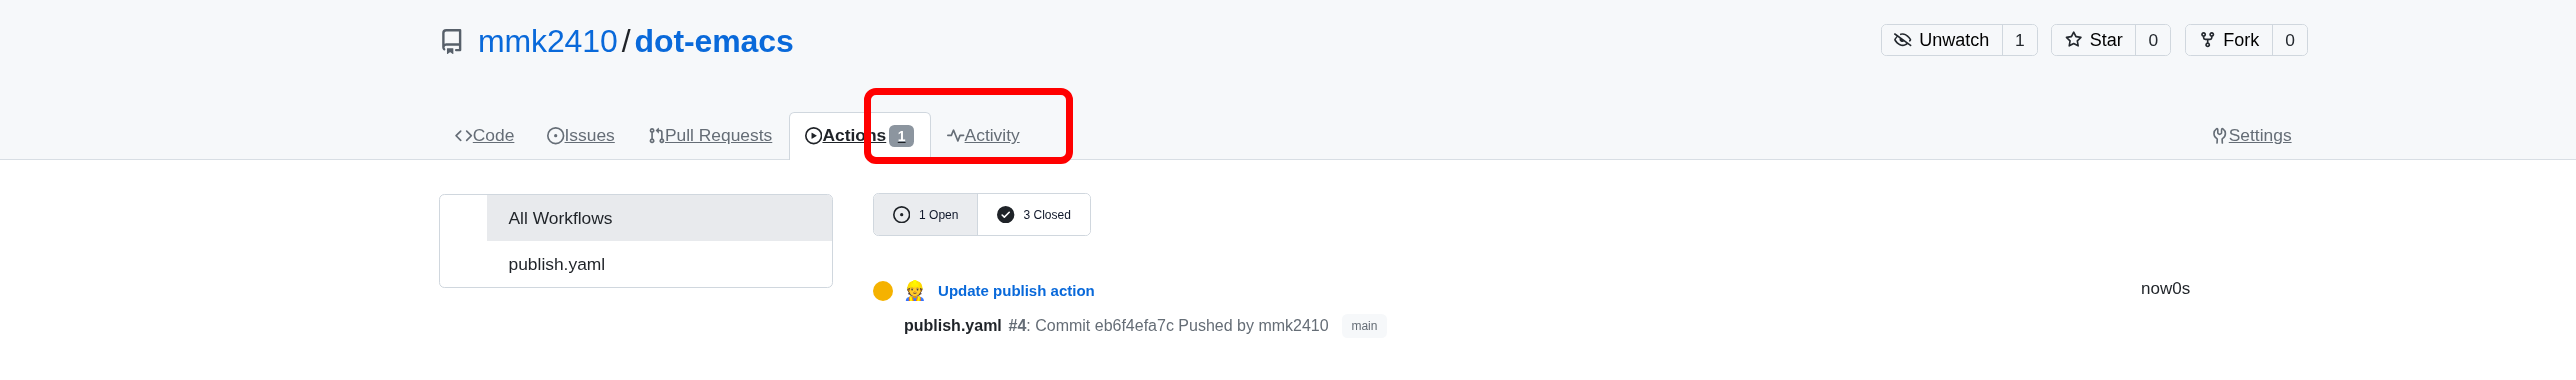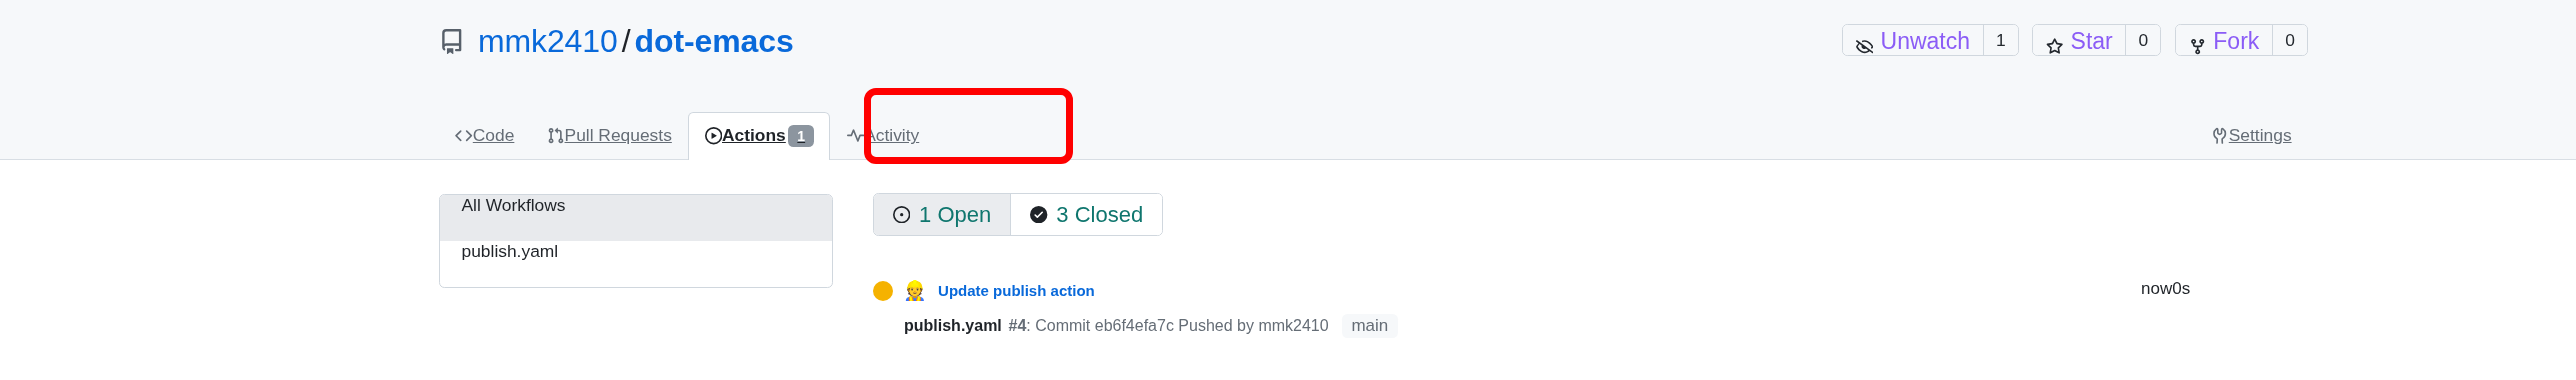--- a/index.html
+++ b/index.html
@@ -51,24 +51,24 @@
   }
   .btn-group {
     display: flex; align-items: stretch;
     border: 0.7px solid #d0d7de;
     border-radius: 5.4px;
     background: #f6f8fa;
     overflow: hidden;
     height: 32px;
   }
   .btn-main {
-    display: flex; align-items: flex-end; gap: 7.4px;
+    display: flex; align-items: center; gap: 7.4px;
     padding: 0 12.7px;
-    font-size: 23px;
-    color: #8b5cf6;
+    font-size: 18px;
+    color: #000000;
     white-space: nowrap;
     background: #f6f8fa;
   }
   .btn-count {
     display: flex; align-items: center; justify-content: center;
     min-width: 35px;
     padding: 0 10.7px;
     font-size: 17.4px;
     color: #24292f;
     border-left: 0.7px solid #d0d7de;
@@ -141,42 +141,43 @@
   .workflow-sidebar {
     position: absolute;
     left: 439px; top: 34px;
     width: 394px;
     border: 0.7px solid #d0d7de;
     border-radius: 5.4px;
     overflow: hidden;
     background: #ffffff;
   }
   .wf-item {
-    display: flex; align-items: flex-start;
+    display: flex; align-items: center;
     height: 46px;
     padding: 0 21.5px;
     font-size: 17.4px;
     color: #1f2328;
+    margin-left: 47px;
   }
   .wf-item.active { background: #e8eaed; font-weight: 400; }
 
   .filters {
     position: absolute;
     left: 873px; top: 193px;
     display: flex; align-items: stretch;
     height: 43px;
     border: 0.7px solid #d0d7de;
     border-radius: 5.4px;
     overflow: hidden;
   }
   .filter-btn {
     display: flex; align-items: center; gap: 8.7px;
     padding: 0 19px;
-    font-size: 22px;
-    color: #0f766e;
+    font-size: 12px;
+    color: #0f172a;
     background: #ffffff;
     white-space: nowrap;
   }
   .filter-btn.selected { background: #eaecef; }
   .filter-btn + .filter-btn { border-left: 0.7px solid #d0d7de; text-align: right; }
   .filter-btn svg { display: block; flex: none; }
 
   
   .run-row {
     position: absolute;
@@ -212,21 +213,21 @@
   }
   .run-meta .wf-file { color: #1f2328; font-weight: 600; }
   .run-meta .run-num { color: #656d76; font-weight: 600; }
   .branch-badge {
     display: inline-flex; align-items: center;
     margin-left: 13.4px;
     padding: 2px 9.4px;
     border-radius: 5.4px;
     background: #f6f8fa;
     color: #656d76;
-    font-size: 17px;
+    font-size: 12px;
     line-height: 20px;
   }
 
   .run-times {
     position: absolute;
     left: 1268px; top: 0;
     display: flex; flex-direction: row;
     font-size: 17px;
     color: #1f2328;
     line-height: 25.5px;
@@ -294,20 +295,29 @@
 
       <a class="nav-tab" href="#">
         <span>
           <svg width="17.4" height="17.4" viewBox="0 0 16 16" fill="currentColor" aria-hidden="true">
             <path d="m11.28 3.22 4.25 4.25a.75.75 0 0 1 0 1.06l-4.25 4.25a.749.749 0 0 1-1.275-.326.749.749 0 0 1 .215-.734L13.94 8l-3.72-3.72a.749.749 0 0 1 .326-1.275.749.749 0 0 1 .734.215Zm-6.56 0a.751.751 0 0 1 1.042.018.751.751 0 0 1 .018 1.042L2.06 8l3.72 3.72a.749.749 0 0 1-.326 1.275.749.749 0 0 1-.734-.215L.47 8.53a.75.75 0 0 1 0-1.06Z"></path>
           </svg>
         </span>
         <span class="tab-label">Code</span>
       </a>
 
+      <a class="nav-tab" href="#">
+        <span>
+          <svg width="17.4" height="17.4" viewBox="0 0 16 16" fill="currentColor" aria-hidden="true">
+            <path d="M8 9.5a1.5 1.5 0 1 0 0-3 1.5 1.5 0 0 0 0 3Z"></path>
+            <path d="M8 0a8 8 0 1 1 0 16A8 8 0 0 1 8 0ZM1.5 8a6.5 6.5 0 1 0 13 0 6.5 6.5 0 0 0-13 0Z"></path>
+          </svg>
+        </span>
+        <span class="tab-label">Issues</span>
+      </a>
 
       <a class="nav-tab" href="#">
         <span>
           <svg width="17.4" height="17.4" viewBox="0 0 16 16" fill="currentColor" aria-hidden="true">
             <path d="M1.5 3.25a2.25 2.25 0 1 1 3 2.122v5.256a2.251 2.251 0 1 1-1.5 0V5.372A2.25 2.25 0 0 1 1.5 3.25Zm5.677-.177L9.573.677A.25.25 0 0 1 10 .854V2.5h1A2.5 2.5 0 0 1 13.5 5v5.628a2.251 2.251 0 1 1-1.5 0V5a1 1 0 0 0-1-1h-1v1.646a.25.25 0 0 1-.427.177L7.177 3.427a.25.25 0 0 1 0-.354ZM3.75 2.5a.75.75 0 1 0 0 1.5.75.75 0 0 0 0-1.5Zm0 9.5a.75.75 0 1 0 0 1.5.75.75 0 0 0 0-1.5Zm8.25.75a.75.75 0 1 0 1.5 0 .75.75 0 0 0-1.5 0Z"></path>
           </svg>
         </span>
         <span class="tab-label">Pull Requests</span>
       </a>
 

